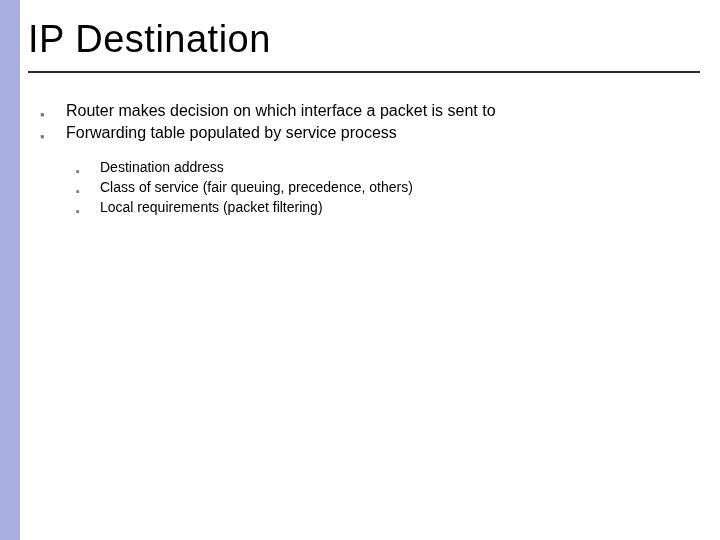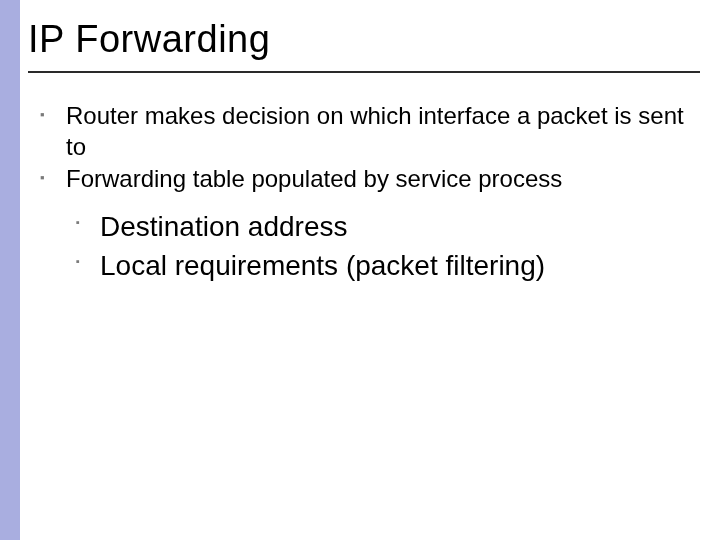--- a/index.html
+++ b/index.html
@@ -37,74 +37,77 @@
     margin-bottom: 28px;
     width: 100%;
   }
   ul.main {
     list-style: none;
     padding-left: 8px;
   }
   ul.main > li {
     position: relative;
     padding-left: 30px;
-    font-size: 24px;
+    font-size: 16px;
     line-height: 1.28;
     color: #000;
     margin-bottom: 2px;
   }
   ul.main > li::before {
     content: "\25AA";
     position: absolute;
     left: 4px;
     top: 6px;
     font-size: 13px;
     color: #7a7a7a;
   }
   ul.sub {
     list-style: none;
     padding-left: 44px;
     margin-top: 14px;
   }
   ul.sub > li {
     position: relative;
     padding-left: 28px;
-    font-size: 28px;
+    font-size: 14px;
     line-height: 1.3;
     color: #000;
     margin-bottom: 2px;
   }
   ul.sub > li::before {
     content: "\25AA";
     position: absolute;
     left: 4px;
     top: 6px;
     font-size: 11px;
     color: #7a7a7a;
   }
 </style>
 </head>
 <body>
 
 <div class="sidebar"></div>
 
 <div class="content">
-  <h1 class="title">IP Forwarding</h1>
+  <h1 class="title">IP Destination</h1>
   <hr class="rule">
 
   <ul class="main">
     <li>
       <span>Router makes decision on which interface a packet is sent to</span>
     </li>
     <li>
       <span>Forwarding table populated by service process</span>
     </li>
   </ul>
 
   <ul class="sub">
     <li>
       <span>Destination address</span>
     </li>
     <li>
+      <span>Class of service (fair queuing, precedence, others)</span>
+    </li>
+    <li>
       <span>Local requirements (packet filtering)</span>
     </li>
   </ul>
 </div>
 
 </body></html>

